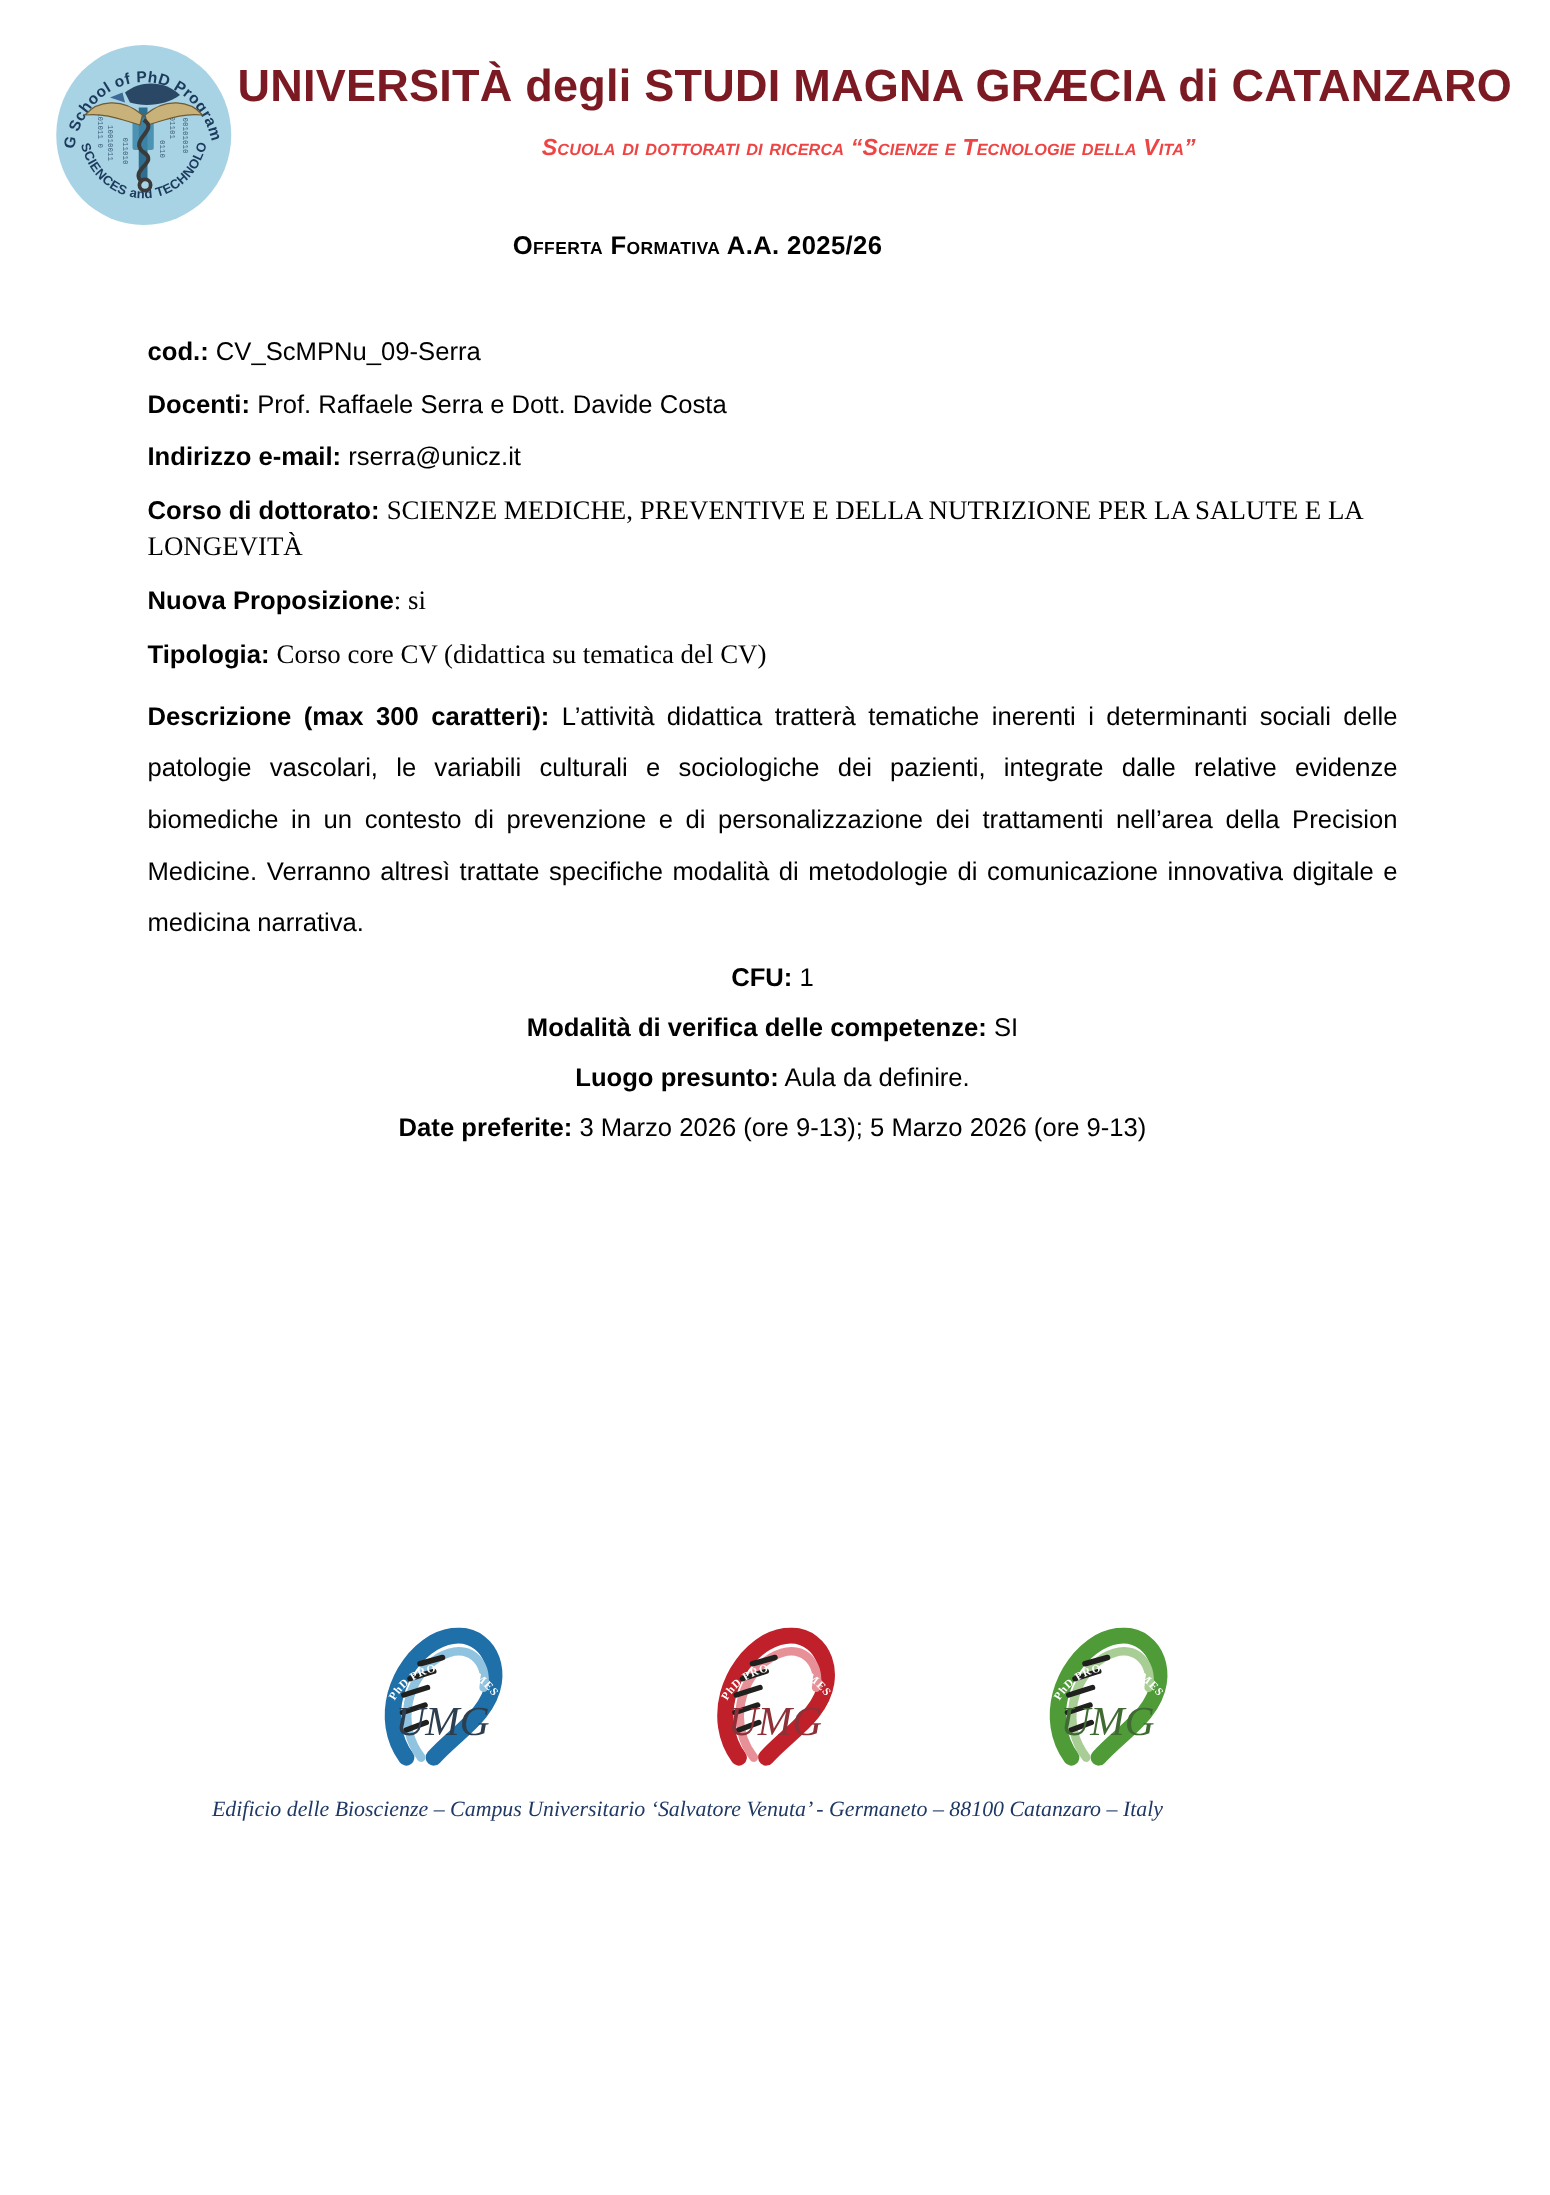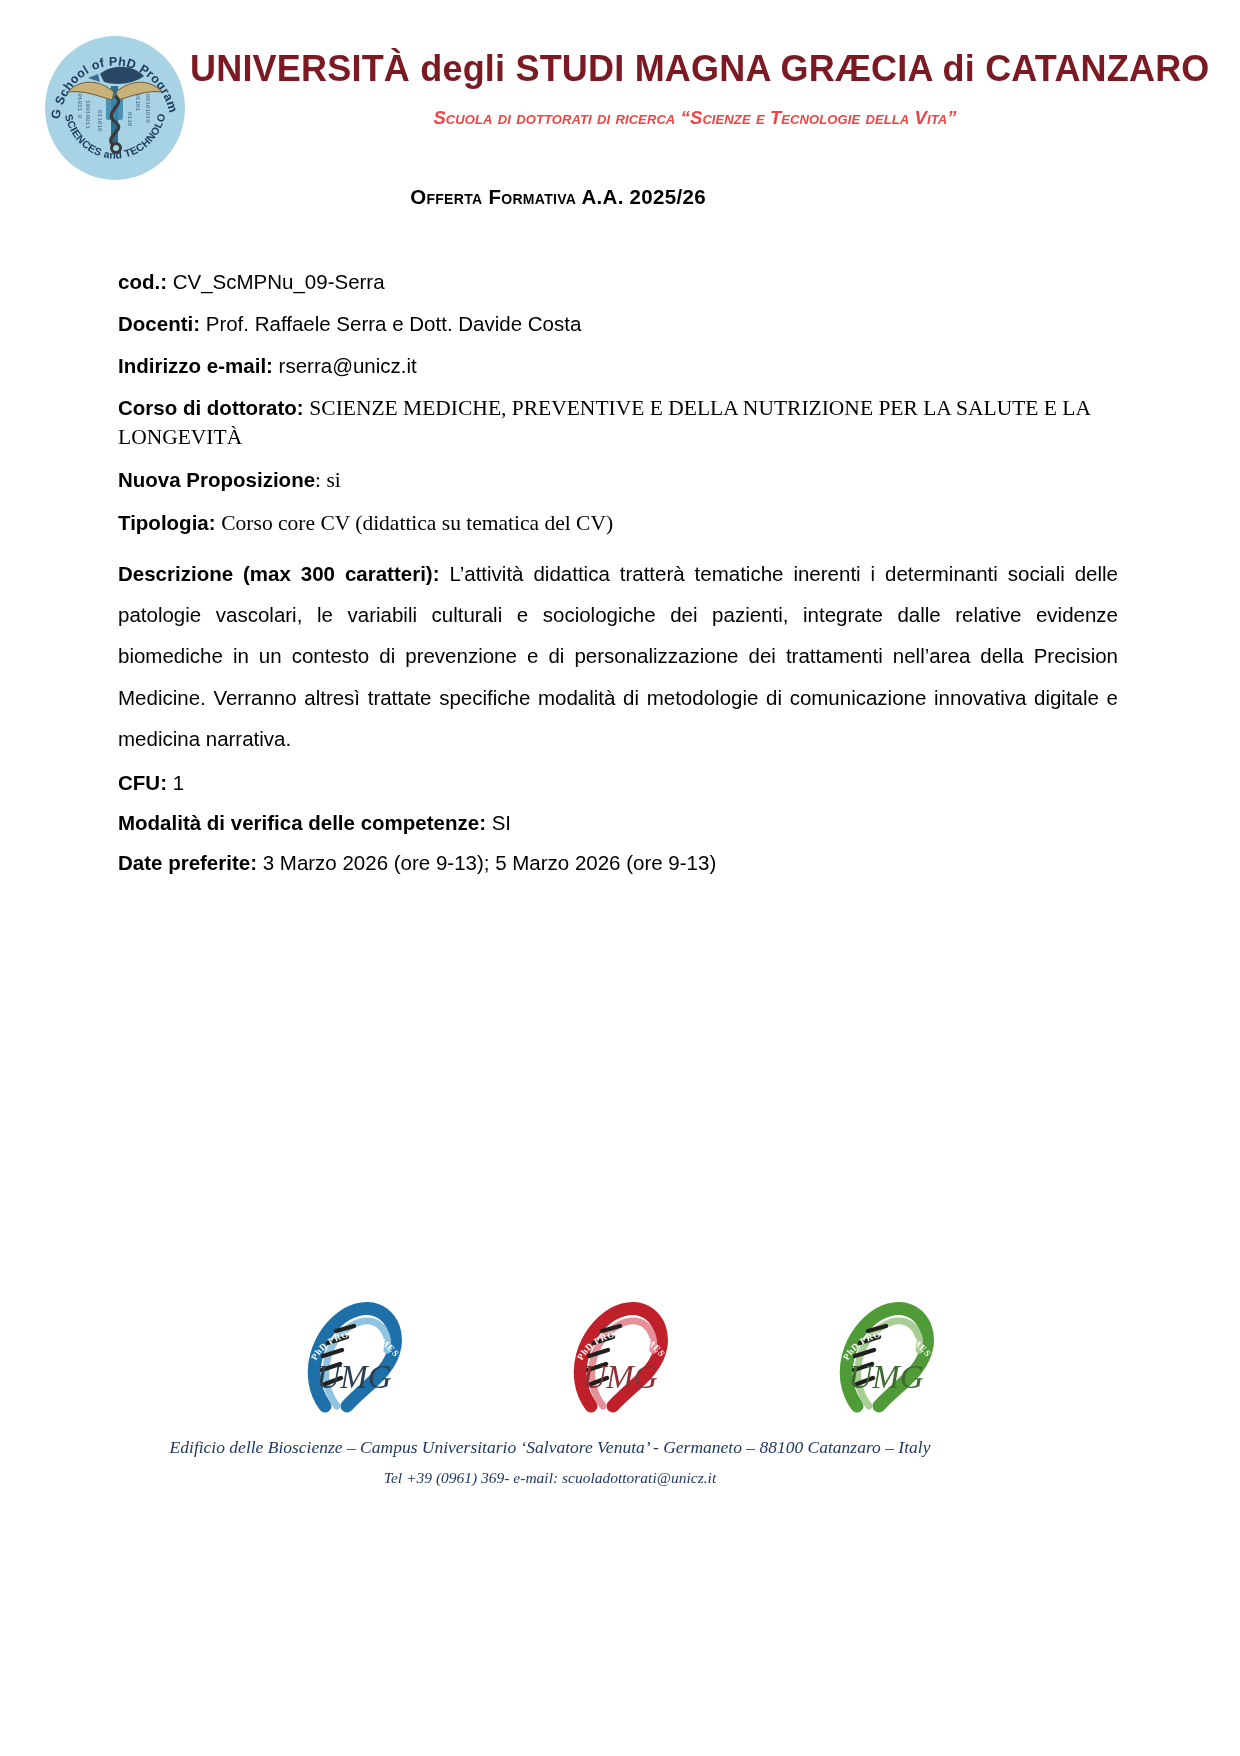--- a/index.html
+++ b/index.html
@@ -100,21 +100,21 @@
   }
 
   .para {
     font-size: 20.5px;
     line-height: 2.02;
     text-align: justify;
     margin-bottom: 9px;
   }
   .para .lbl { font-weight: bold; }
 
-  .tight { margin-bottom: 13px; }
+  .tight { margin-bottom: 13px; text-align: center; }
 
   .gap-top { margin-top: 24px; }
 
   
   .footer-logos {
     position: absolute;
     left: 0;
     top: 1302px;
     width: 1240px;
     display: flex;
@@ -230,20 +230,24 @@
     <div class="line tight">
       <span class="lbl">CFU:</span>
       <span class="val">1</span>
     </div>
 
     <div class="line tight">
       <span class="lbl">Modalità di verifica delle competenze:</span>
       <span class="val">SI</span>
     </div>
 
+    <div class="line tight">
+      <span class="lbl">Luogo presunto:</span>
+      <span class="val">Aula da definire.</span>
+    </div>
 
     <div class="line tight">
       <span class="lbl">Date preferite:</span>
       <span class="val">3 Marzo 2026 (ore 9-13); 5 Marzo 2026 (ore 9-13)</span>
     </div>
 
   </div>
 
   <div class="footer-logos">
 
@@ -307,16 +311,15 @@
           <textPath href="#dnaArcG" startOffset="52%" text-anchor="middle">PhD PROGRAMMES</textPath>
         </text>
         <text x="59" y="86" text-anchor="middle" font-family="'Liberation Serif', serif" font-style="italic" font-size="33" fill="#3F6B33">UMG</text>
       </svg>
     </div>
 
   </div>
 
   <div class="footer-text">
     <div class="footer-line-1">Edificio delle Bioscienze – Campus Universitario ‘Salvatore Venuta’ - Germaneto – 88100 Catanzaro – Italy</div>
-    <div class="footer-line-2">Tel +39 (0961) 369- e-mail: scuoladottorati@unicz.it</div>
   </div>
 
 </div>
 
 </body></html>

